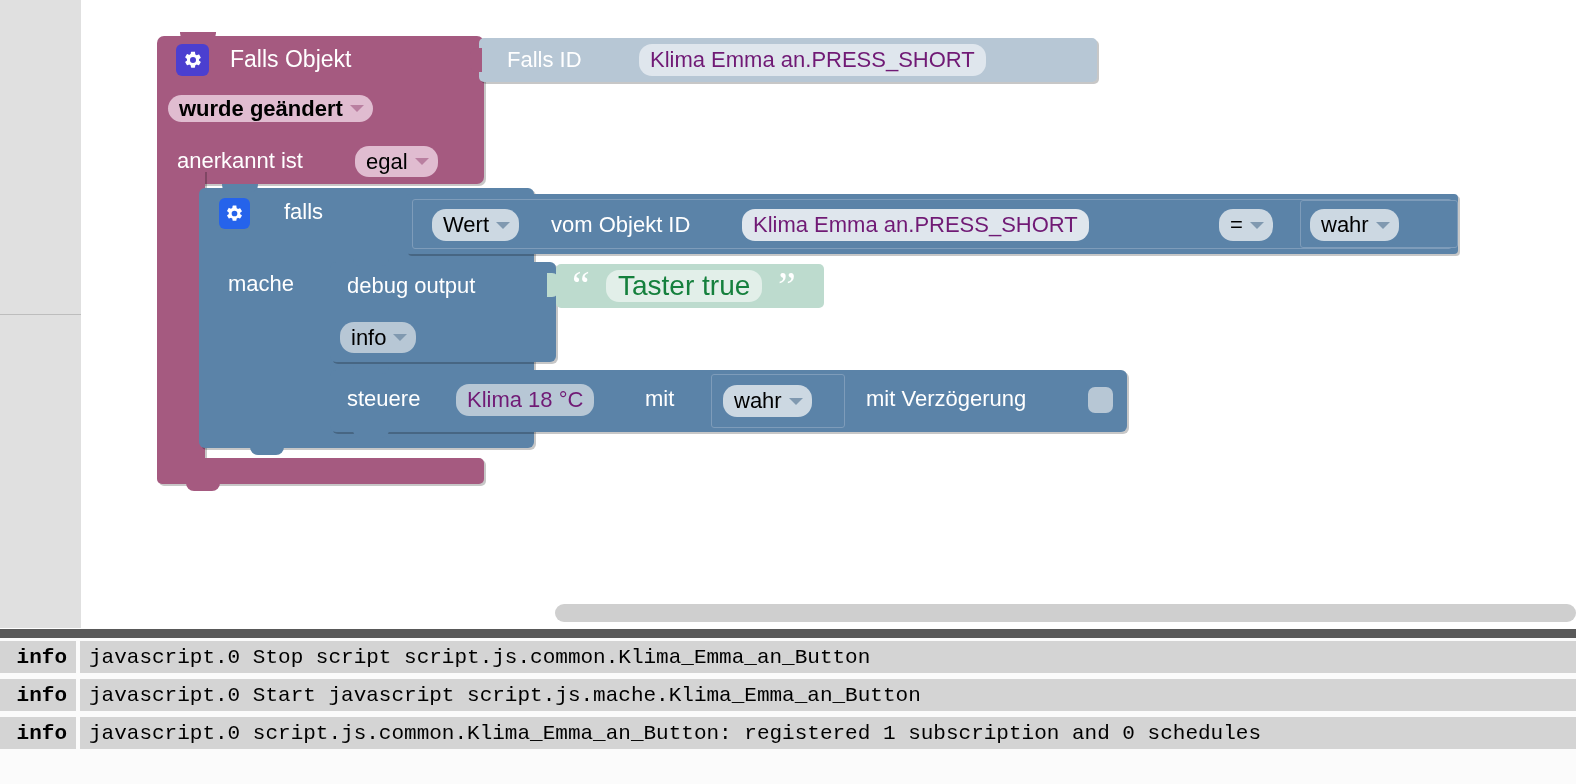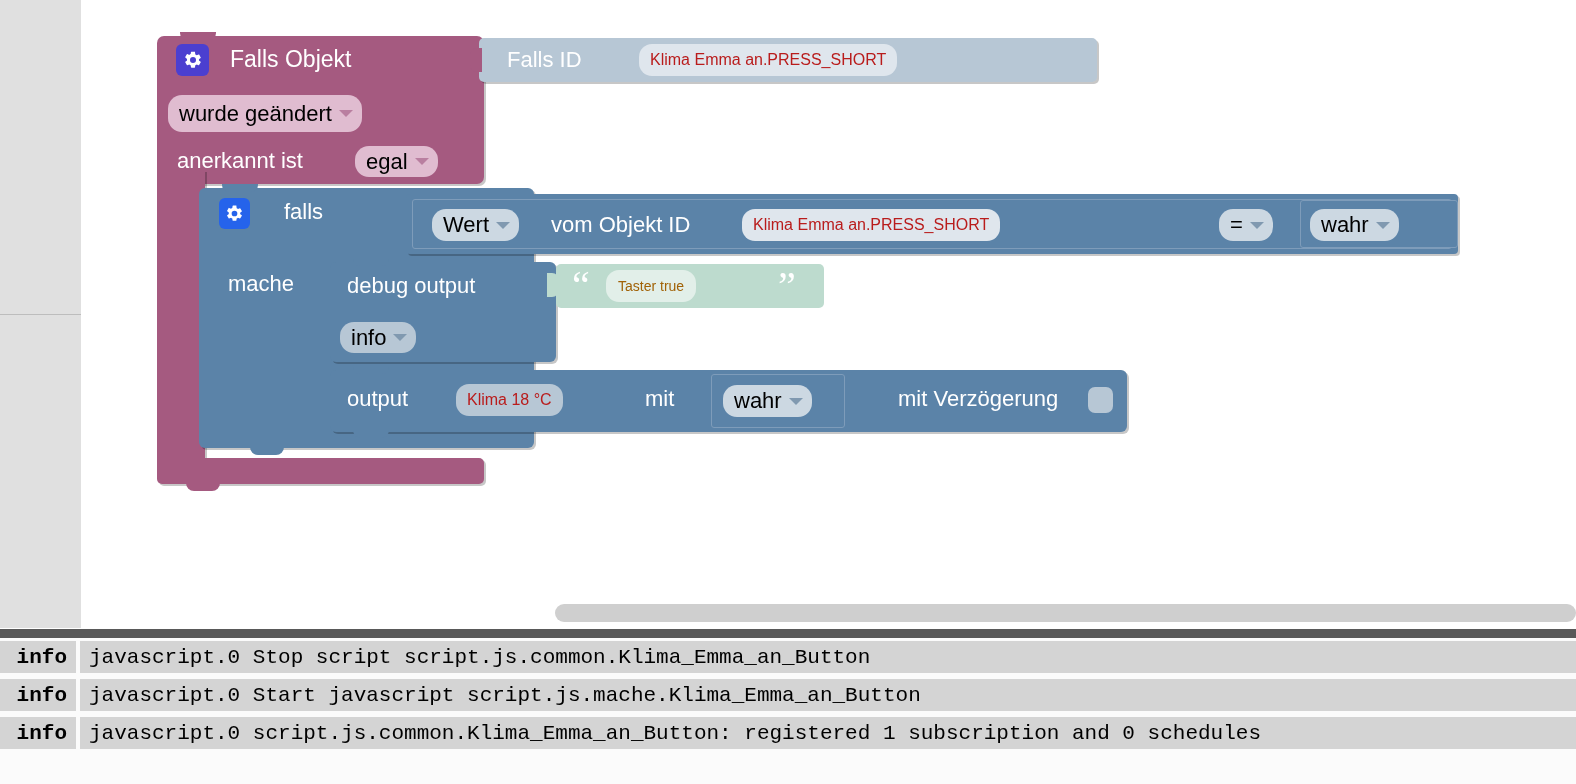--- a/index.html
+++ b/index.html
@@ -33,40 +33,40 @@
     mask-composite:intersect;
     opacity:.95;
   }
 
   
   .blk{position:absolute;box-sizing:border-box;}
   .shadow{filter:drop-shadow(2px 2px 0px rgba(0,0,0,0.22));}
 
   
   .wtxt{color:#ffffff;font-size:22px;line-height:1;white-space:nowrap;}
-  .btxt{color:#a16207;font-size:14px;line-height:1;white-space:nowrap;}
+  .btxt{color:#15803d;font-size:28px;line-height:1;white-space:nowrap;}
 
   
   .gear{position:absolute;border-radius:6px;display:flex;align-items:center;justify-content:center;}
   .gear svg{display:block;}
 
   
   .field{position:absolute;display:flex;align-items:center;border-radius:14px;padding:0 9px 0 11px;box-sizing:border-box;}
   .field .lbl{font-size:22px;color:#000;white-space:nowrap;line-height:1;}
   .field .caret{margin-left:7px;width:0;height:0;border-left:7px solid transparent;border-right:7px solid transparent;}
   .f-pink{background:#e0bcd0;}
   .f-pink .caret{border-top:7px solid #b97fa0;}
   .f-blue{background:#b7c7d5;}
   .f-blue .caret{border-top:7px solid #8099b0;}
   .f-flat{background:#ccd8e2;}
   .f-flat .caret{border-top:7px solid #8099b0;}
 
   
   .vfield{position:absolute;display:flex;align-items:center;border-radius:13px;padding:0 11px;box-sizing:border-box;background:#dfe6ed;}
-  .vfield .lbl{font-size:16px;color:#b91c1c;white-space:nowrap;line-height:1;}
+  .vfield .lbl{font-size:22px;color:#701a75;white-space:nowrap;line-height:1;}
 
   
   .cbox{position:absolute;border-radius:7px;background:#b7c7d5;}
 
   
   .quote{position:absolute;color:#ffffff;font-family:"Liberation Serif", serif;font-size:40px;line-height:1;}
 
   
   .strblk{position:absolute;background:#bddbce;border-radius:5px;}
   .strfield{position:absolute;background:#e2efe9;border-radius:13px;display:flex;align-items:center;padding:0 12px;box-sizing:border-box;}
@@ -110,21 +110,21 @@
 
   <div class="blk" style="left:186px;top:481px;width:34px;height:10px;background:#a55a80;border-radius:0 0 8px 8px;"></div>
 
   <div class="gear" style="left:176px;top:44px;width:33px;height:32px;background:#4b3fd0;">
     <svg width="20" height="20" viewBox="0 0 24 24" aria-hidden="true">
       <path fill="#ffffff" d="M19.14 12.94a7.07 7.07 0 0 0 .05-.94 7.07 7.07 0 0 0-.05-.94l2.03-1.58a.49.49 0 0 0 .12-.62l-1.92-3.32a.49.49 0 0 0-.59-.22l-2.39.96a7.07 7.07 0 0 0-1.63-.94l-.36-2.54A.49.49 0 0 0 13.9 2h-3.84a.49.49 0 0 0-.48.4l-.36 2.54c-.59.24-1.13.56-1.63.94l-2.39-.96a.49.49 0 0 0-.59.22L2.69 8.46a.49.49 0 0 0 .12.62l2.03 1.58c-.04.31-.06.63-.06.94s.02.63.06.94l-2.03 1.58a.49.49 0 0 0-.12.62l1.92 3.32c.12.21.37.3.59.22l2.39-.96c.5.38 1.04.7 1.63.94l.36 2.54c.4.24.24.4.48.4h3.84c.24 0 .44-.16.48-.4l.36-2.54c.59-.24 1.13-.56 1.63-.94l2.39.96c.22.08.47-.1.59-.22l1.92-3.32a.49.49 0 0 0-.12-.62l-2.03-1.58ZM12 15.6A3.6 3.6 0 1 1 15.6 12 3.6 3.6 0 0 1 12 15.6Z"></path>
     </svg>
   </div>
   <div class="blk wtxt" style="left:230px;top:48px;font-size:23px;">Falls Objekt</div>
 
-  <div class="field f-pink" style="left:168px;top:95px;height:37px;">
+  <div class="field f-pink" style="left:168px;top:95px;height:27px;font-weight:bold;">
     <span class="lbl">wurde geändert</span>
     <span class="caret"></span>
   </div>
 
   <div class="blk wtxt" style="left:177px;top:150px;">anerkannt ist</div>
   <div class="field f-pink" style="left:355px;top:146px;height:31px;">
     <span class="lbl">egal</span>
     <span class="caret"></span>
   </div>
 
@@ -186,32 +186,32 @@
   <div class="quote" style="left:572px;top:266px;">“</div>
   <div class="strfield" style="left:606px;top:270px;height:32px;">
     <span class="lbl btxt">Taster true</span>
   </div>
   <div class="quote" style="left:778px;top:266px;">”</div>
 
   <div class="blk shadow" style="left:330px;top:370px;width:797px;height:62px;background:#5b83a8;border-radius:6px;"></div>
   <div class="blk" style="left:353px;top:366px;width:36px;height:8px;background:#5b83a8;border-radius:0 0 7px 7px;"></div>
   <div class="blk" style="left:353px;top:429px;width:36px;height:9px;background:#5b83a8;border-radius:0 0 8px 8px;"></div>
 
-  <div class="blk wtxt" style="left:347px;top:388px;">output</div>
+  <div class="blk wtxt" style="left:347px;top:388px;">steuere</div>
   <div class="vfield" style="left:456px;top:384px;height:32px;background:#b7c7d5;">
     <span class="lbl">Klima 18 °C</span>
   </div>
   <div class="blk wtxt" style="left:645px;top:388px;">mit</div>
 
   <div class="blk" style="left:711px;top:374px;width:134px;height:54px;background:#5b83a8;border:1px solid #7e9cba;border-radius:3px;"></div>
   <div class="field f-flat" style="left:723px;top:385px;height:32px;">
     <span class="lbl">wahr</span>
     <span class="caret"></span>
   </div>
-  <div class="blk wtxt" style="left:898px;top:388px;">mit Verzögerung</div>
+  <div class="blk wtxt" style="left:866px;top:388px;">mit Verzögerung</div>
   <div class="cbox" style="left:1088px;top:387px;width:25px;height:26px;"></div>
 
   <div class="hscroll" style="left:555px;top:604px;width:1021px;height:18px;"></div>
 
   <div class="hbar" style="top:629px;height:9px;"></div>
 
   <div class="logpanel" style="top:638px;height:146px;">
     <div class="logrow" style="top:3px;">
       <div class="logsev">info</div>
       <div class="logmsg">javascript.0 Stop script script.js.common.Klima_Emma_an_Button</div>

